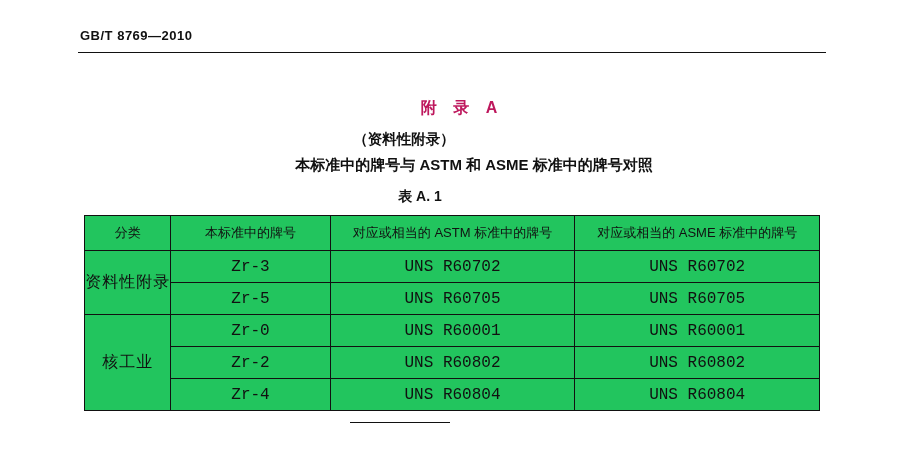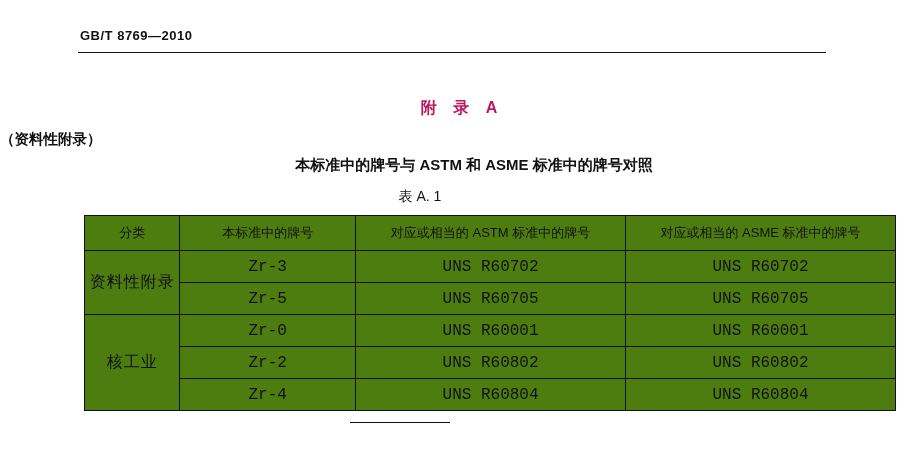--- a/index.html
+++ b/index.html
@@ -50,21 +50,21 @@
     font-weight: bold;
     font-size: 16px;
     letter-spacing: 6px;
     color: #be185d;
   }
   .annex-sub {
     position: absolute;
     left: 0;
     top: 130px;
     width: 808px;
-    text-align: left;
+    text-align: center;
     font-family: "Liberation Sans", "DejaVu Sans", sans-serif;
     font-weight: bold;
     font-size: 14.5px;
     color: #111111;
   }
   .annex-heading {
     position: absolute;
     left: 0;
     top: 156px;
     width: 900px;
@@ -75,32 +75,32 @@
     color: #111111;
     padding-left: 24px;
   }
   .table-caption {
     position: absolute;
     left: 0;
     top: 188px;
     width: 840px;
     text-align: center;
     font-family: "Liberation Sans", "DejaVu Sans", sans-serif;
-    font-weight: normal;
+    font-weight: bold;
     font-size: 14px;
     color: #111111;
   }
   table.cmp {
     position: absolute;
     left: 84px;
     top: 215px;
-    width: 812px;
+    width: 736px;
     border-collapse: collapse;
     table-layout: fixed;
-    background: #4d7c0f;
+    background: #22c55e;
   }
   table.cmp td, table.cmp th {
     border: 1px solid #111111;
     padding: 0;
     margin: 0;
     text-align: center;
     vertical-align: middle;
     font-weight: normal;
     color: #111111;
   }

